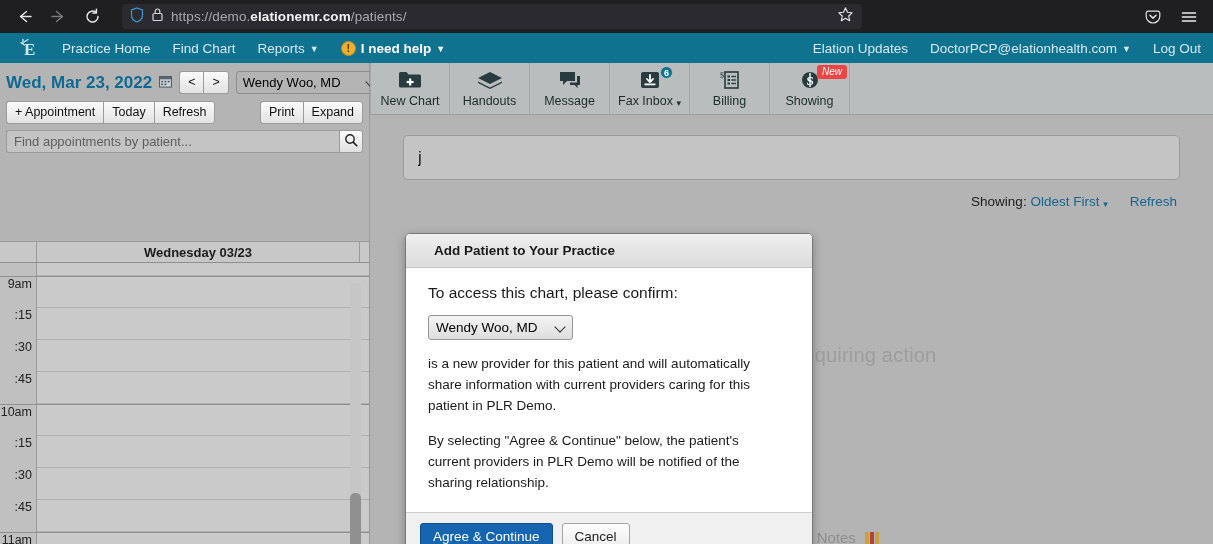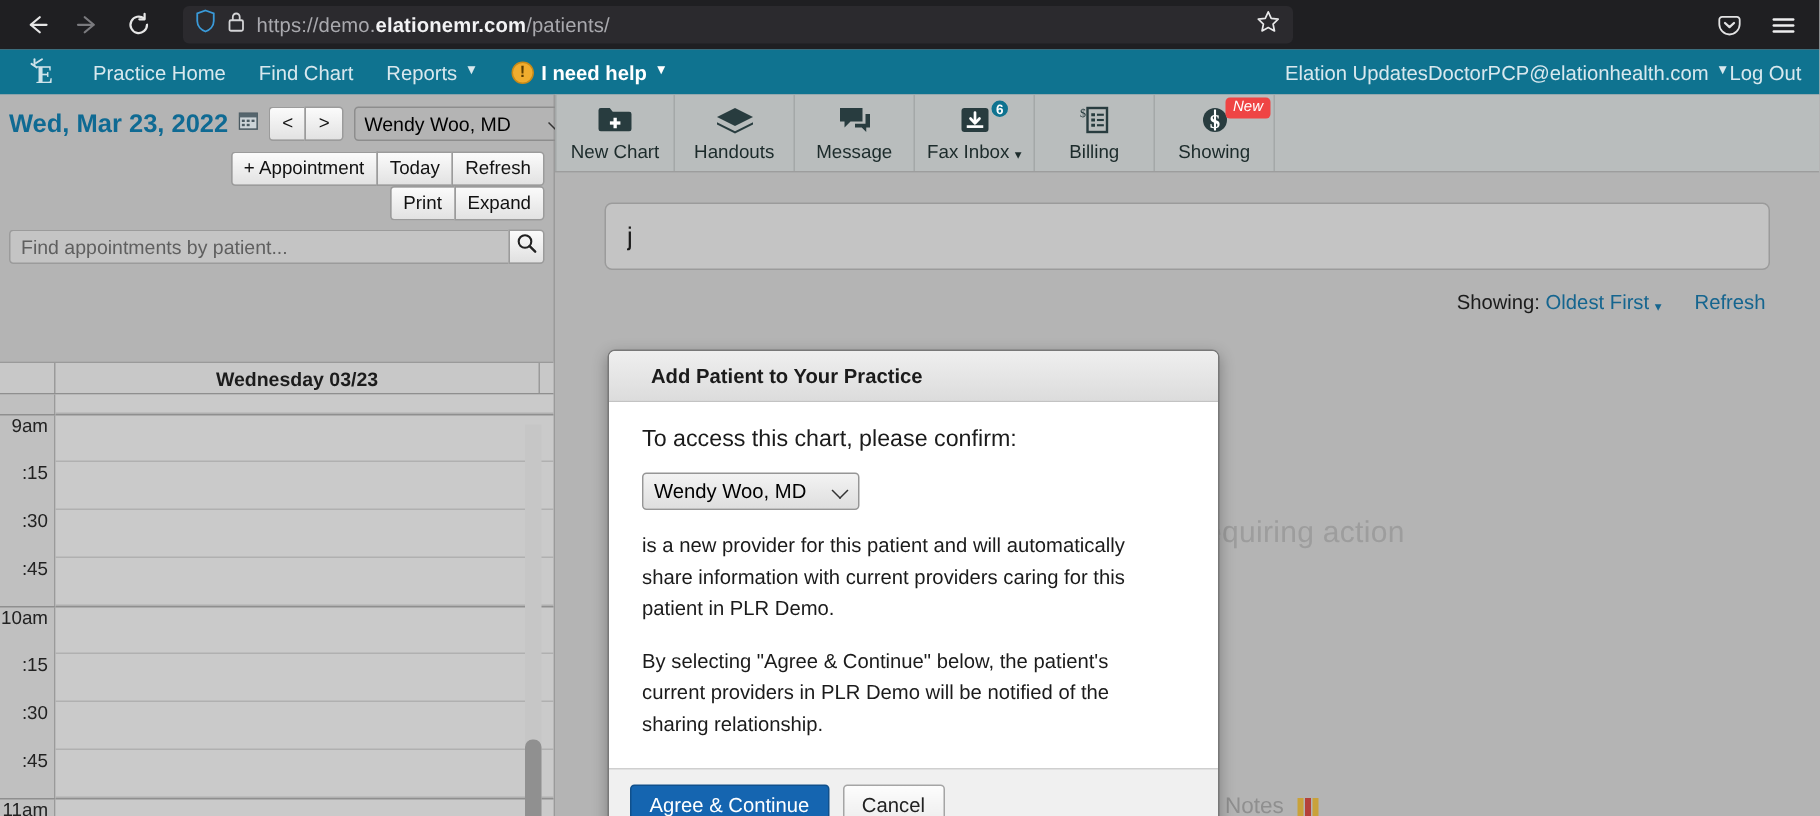--- a/index.html
+++ b/index.html
@@ -42,24 +42,24 @@
     display: flex; align-items: center;
     padding: 0 12px; position: relative;
   }
   .brand {
     width: 36px; height: 30px; display:flex; align-items:center; justify-content:center;
     margin-right: 14px;
   }
   .topnav a, .topnav span.navitem {
     color: #d8e8ee; font-size: 13.5px; text-decoration: none;
     margin-right: 22px; white-space: nowrap;
-    display: inline-flex; gap: 5px;
+    display: inline-flex; align-items: center; gap: 5px;
   }
   .topnav .right { margin-left: auto; display: flex; align-items: center; }
-  .topnav .right > * { margin-right: 0; }
+  .topnav .right > * { margin-left: 22px; margin-right: 0; }
   .caret { font-size: 9px; line-height: 1; position: relative; top: 1px;}
   .help-badge {
     width: 15px; height: 15px; border-radius: 50%;
     background: #f0ad2e; border: 1px solid #c88a17;
     color: #5a3d00; font-size: 11px; font-weight: bold;
     display: inline-flex; align-items: center; justify-content: center;
     line-height: 1;
   }
   .topnav .need-help { color:#fff; font-weight:600; }
 
@@ -99,21 +99,21 @@
     position: relative;
   }
   .sel-wrap { position: relative; display: inline-block; }
   .sel-wrap::after {
     content: ""; position: absolute; right: 9px; top: 50%;
     width: 7px; height: 7px; margin-top: -5px;
     border-right: 1.6px solid #333; border-bottom: 1.6px solid #333;
     transform: rotate(45deg); pointer-events: none;
   }
   .sched-row2 {
-    display:flex; align-items:flex-end; padding: 5px 6px 4px 6px; flex-direction: column;
+    display:flex; align-items:flex-start; padding: 5px 6px 4px 6px;
   }
   .sched-row2 .spacer { flex:1; }
   .find-row { padding: 2px 6px 6px 6px; display:flex; }
   .find-input {
     flex: 1; height: 23px; border: 1px solid #9b9b9b; border-right: none;
     background: #c4c4c4; font-size: 13px; padding: 0 7px; color: #333;
     font-family: "Liberation Sans", sans-serif; border-radius: 3px 0 0 3px;
     outline: none;
   }
   .find-input::placeholder { color: #5f5f5f; }

